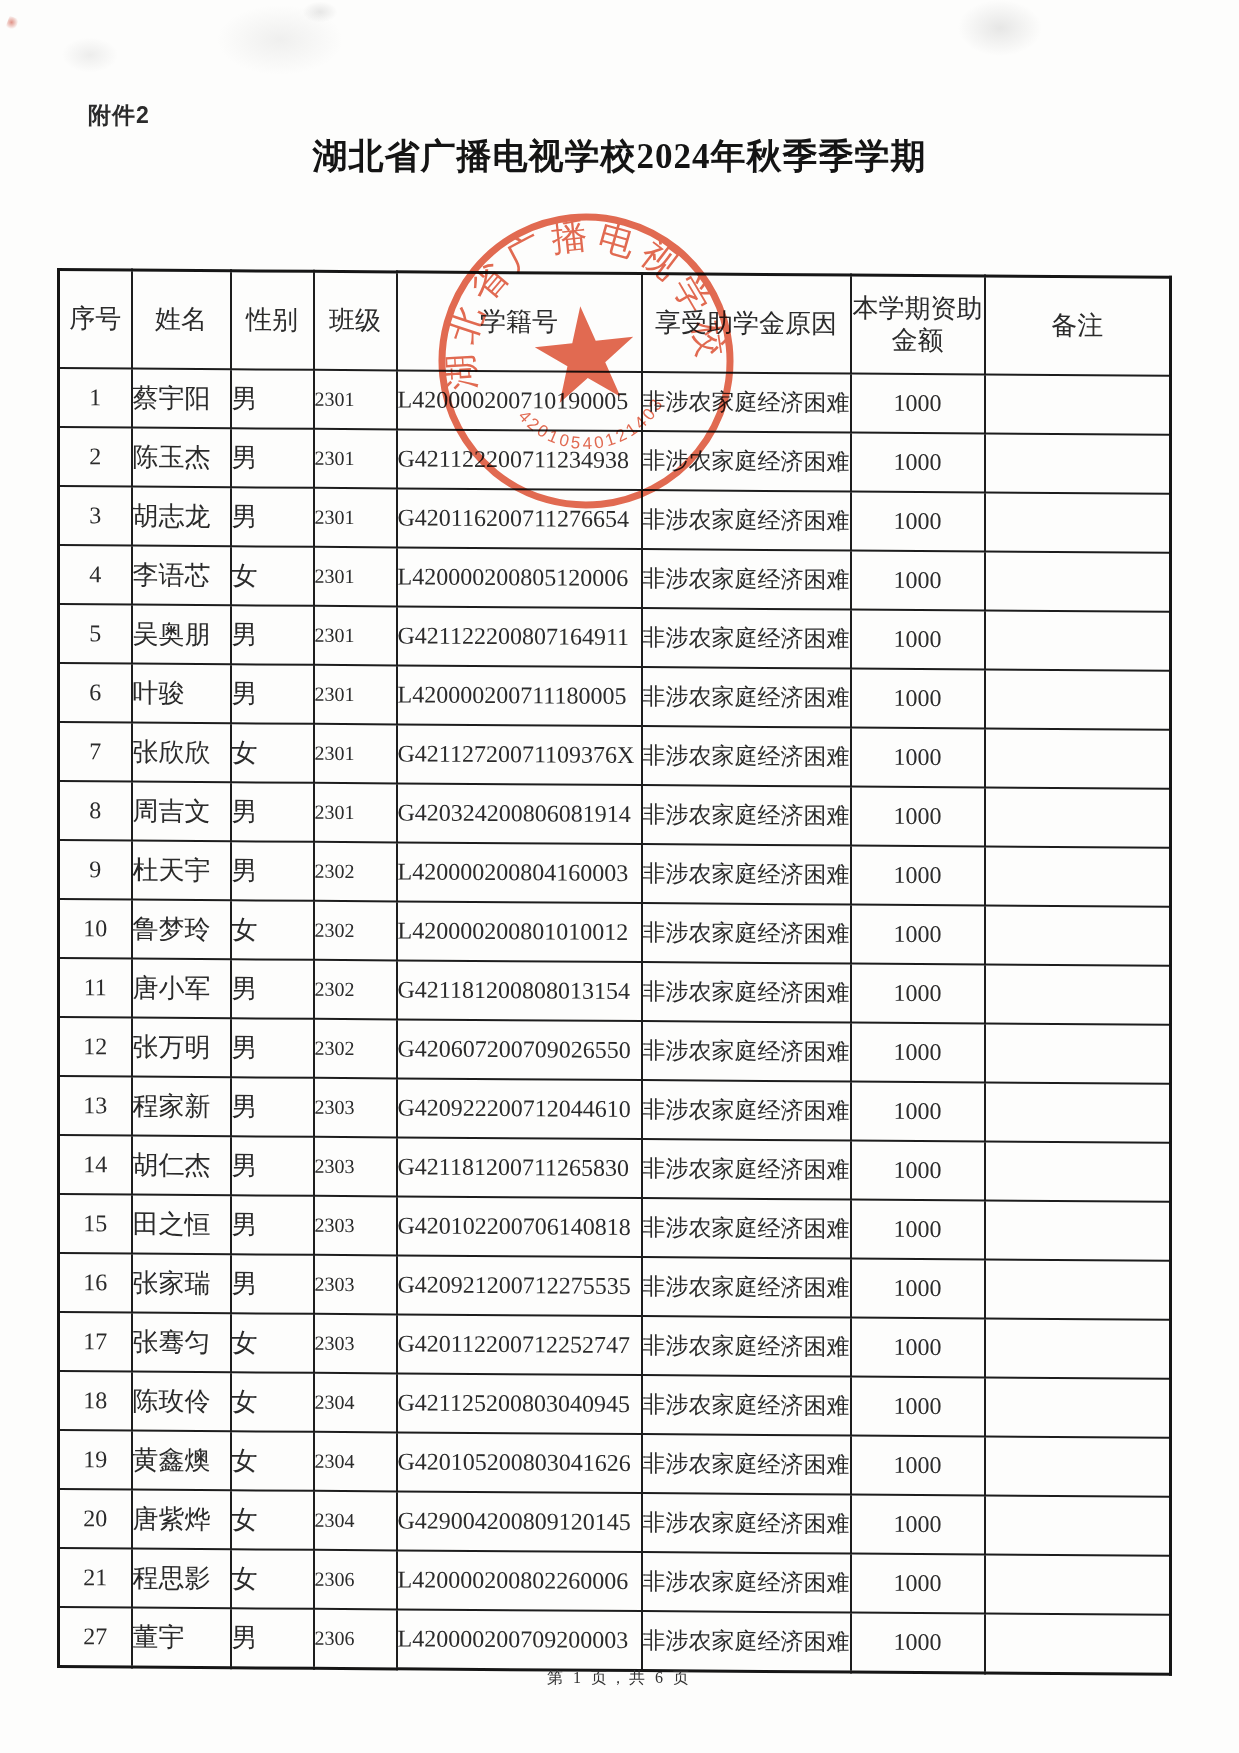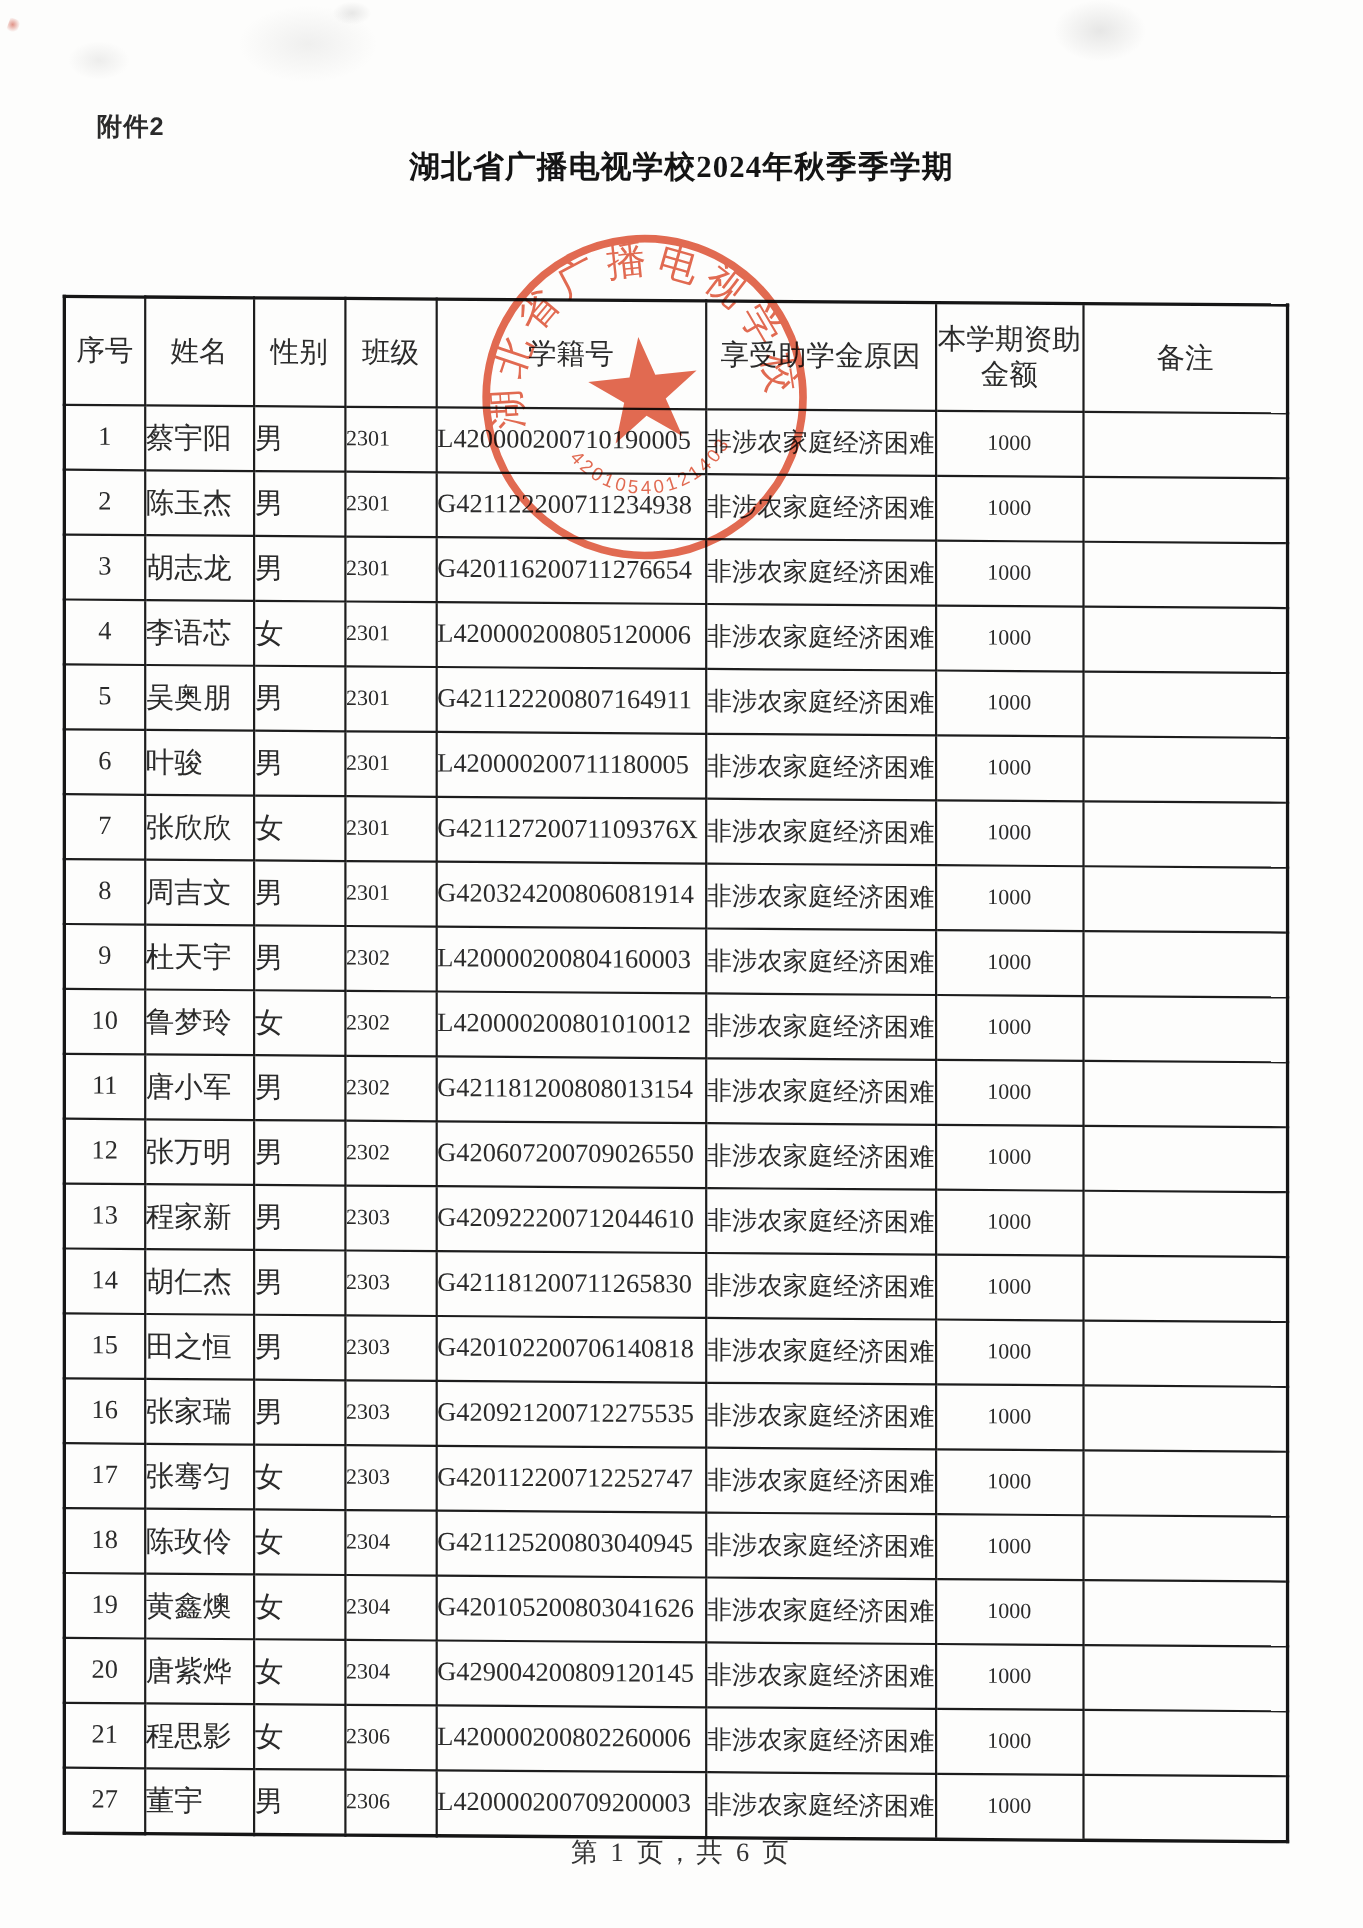--- a/index.html
+++ b/index.html
@@ -26,21 +26,21 @@
     transform:rotate(20deg);
   }
   .attachment{
     position:absolute;left:88px;top:100px;
     font-family:"Liberation Sans","DejaVu Sans",sans-serif;
     font-size:23px;font-weight:600;color:#2b2b2b;letter-spacing:1px;
   }
   .title{
     position:absolute;left:0;width:100%;
     text-align:center;font-weight:700;color:#141414;
-    font-size:28px;letter-spacing:1px;
+    font-size:35px;letter-spacing:1px;
   }
   .title-1{top:133px;}
   .title-2{top:185px;}
 
   .table-wrap{
     position:absolute;left:57px;top:268px;width:1112px;
     transform:skewY(0.4deg);
     transform-origin:left top;
   }
   table.roster{
@@ -57,26 +57,26 @@
   }
   table.roster{border:3px solid #161616;}
   th.h{font-size:26px;height:96px;text-align:center;line-height:1.25;}
   td{height:57px;font-size:26px;}
   .c-no{text-align:center;font-size:24px;}
   .c-name{text-align:left;padding-left:12px;margin-left:16px;}
   .c-gender{text-align:left;padding-left:10px;}
   .c-class{text-align:left;padding-left:8px;font-size:20px;}
   .c-sid{text-align:left;padding-left:5px;font-size:24px;letter-spacing:0px;white-space:nowrap;}
   .c-reason{text-align:left;padding-left:5px;font-size:23px;white-space:nowrap;}
-  .c-amount{text-align:center;font-size:20px;}
+  .c-amount{text-align:center;font-size:24px;}
   .c-remark{}
 
   .footer{
     position:absolute;left:0;top:1668px;width:100%;
-    text-align:center;font-size:24px;color:#333;letter-spacing:3px;
+    text-align:center;font-size:16px;color:#333;letter-spacing:3px;
   }
 
   .seal{
     position:absolute;left:430px;top:205px;width:312px;height:312px;
     opacity:.82;
     mix-blend-mode:multiply;
     pointer-events:none;
     z-index:5;
   }
 </style>

